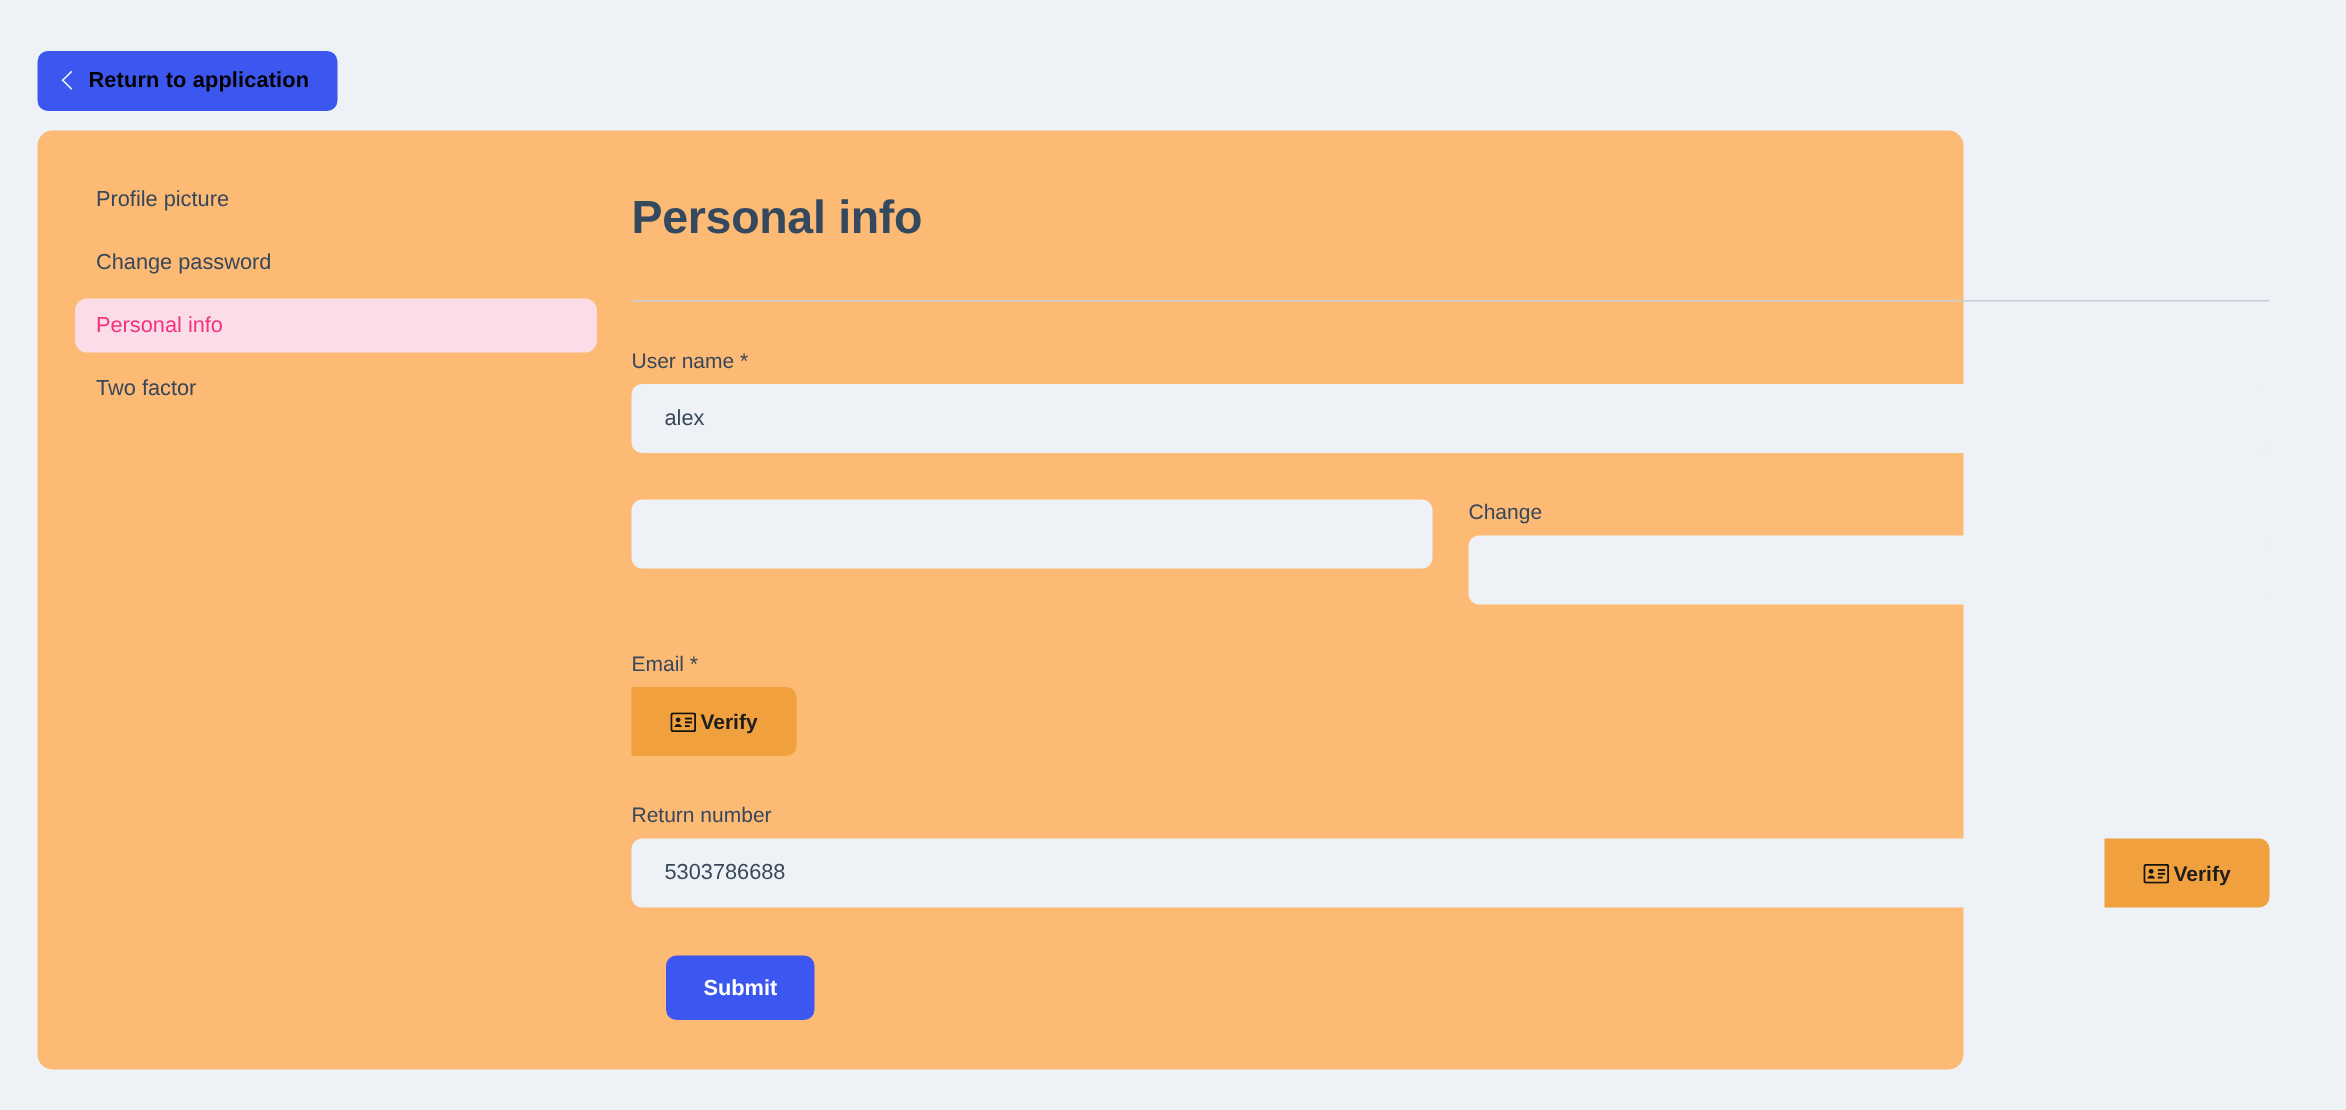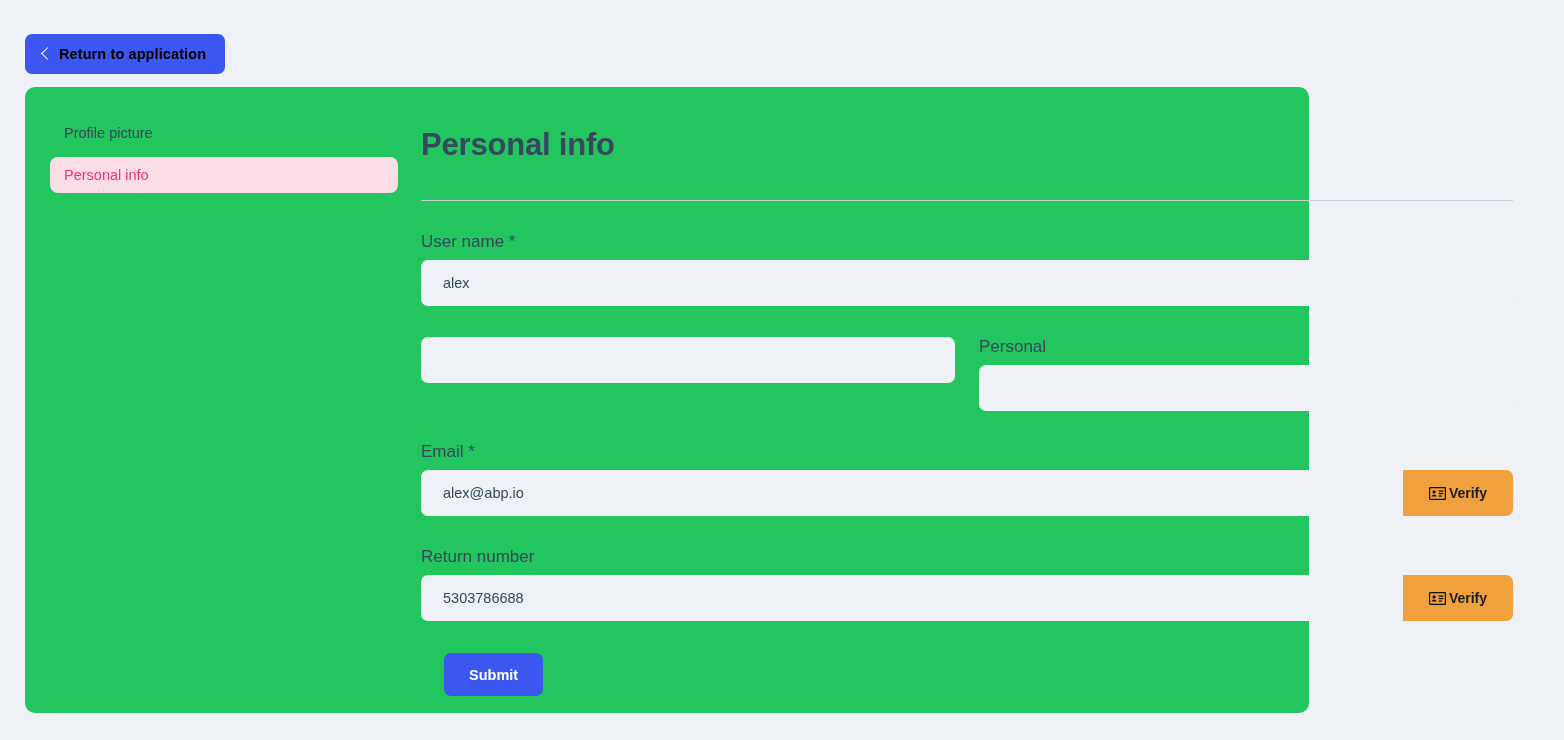--- a/index.html
+++ b/index.html
@@ -60,21 +60,21 @@
     white-space: nowrap;
   }
 
   
   .card {
     position: absolute;
     left: 25px;
     top: 87px;
     width: 1284px;
     height: 626px;
-    background: #22c55e;
+    background: #fdba74;
     border-radius: 10px;
   }
 
   
   .sidebar {
     position: absolute;
     left: 25px;
     top: 28px;
     width: 348px;
   }
@@ -112,21 +112,21 @@
   }
   .divider {
     margin-top: 40px;
     height: 1px;
     background: #c9ced6;
     width: 100%;
   }
 
   .field-block { margin-top: 31px; }
   .field-label {
-    font-size: 17px;
+    font-size: 14px;
     color: #37475a;
     margin-bottom: 8px;
     display: block;
   }
 
   .input {
     width: 100%;
     height: 46px;
     background: #eef1f5;
     border: none;
@@ -199,49 +199,54 @@
     <span class="chev"></span>
     <span class="label">Return to application</span>
   </button>
 
   <div class="card">
 
     <nav class="sidebar">
       <div class="nav-item">
         <span>Profile picture</span>
       </div>
+      <div class="nav-item">
+        <span>Change password</span>
+      </div>
       <div class="nav-item active">
         <span>Personal info</span>
+      </div>
+      <div class="nav-item">
+        <span>Two factor</span>
       </div>
     </nav>
 
     <section class="content">
 
       <h1 class="page-title">Personal info</h1>
       <div class="divider"></div>
 
       <div class="field-block">
         <label class="field-label">User name *</label>
         <input class="input" type="text" value="alex" style="">
       </div>
 
       <div class="field-block row-two">
         <div>
           <input class="input" type="text" value="" style="">
         </div>
         <div>
-          <label class="field-label">Personal</label>
+          <label class="field-label">Change</label>
           <input class="input" type="text" value="" style="">
         </div>
       </div>
 
       <div class="field-block">
         <label class="field-label">Email *</label>
         <div class="input-group">
-          <input class="input" type="text" value="alex@abp.io" style="">
           <button class="verify-btn">
             <span>
               <svg class="id-icon" width="17" height="13" viewBox="0 0 17 13" xmlns="http://www.w3.org/2000/svg">
                 <rect x="0.5" y="0.5" width="16" height="12" rx="1.5" fill="none" stroke="#141414" stroke-width="1.4"></rect>
                 <circle cx="5.1" cy="4.9" r="1.6" fill="#141414"></circle>
                 <path d="M2.5 9.6c0.4-1.3 1.4-2 2.6-2s2.2 0.7 2.6 2z" fill="#141414"></path>
                 <rect x="9.6" y="3.4" width="4.8" height="1.3" fill="#141414"></rect>
                 <rect x="9.6" y="5.9" width="4.8" height="1.3" fill="#141414"></rect>
                 <rect x="9.6" y="8.4" width="3.2" height="1.3" fill="#141414"></rect>
               </svg>

